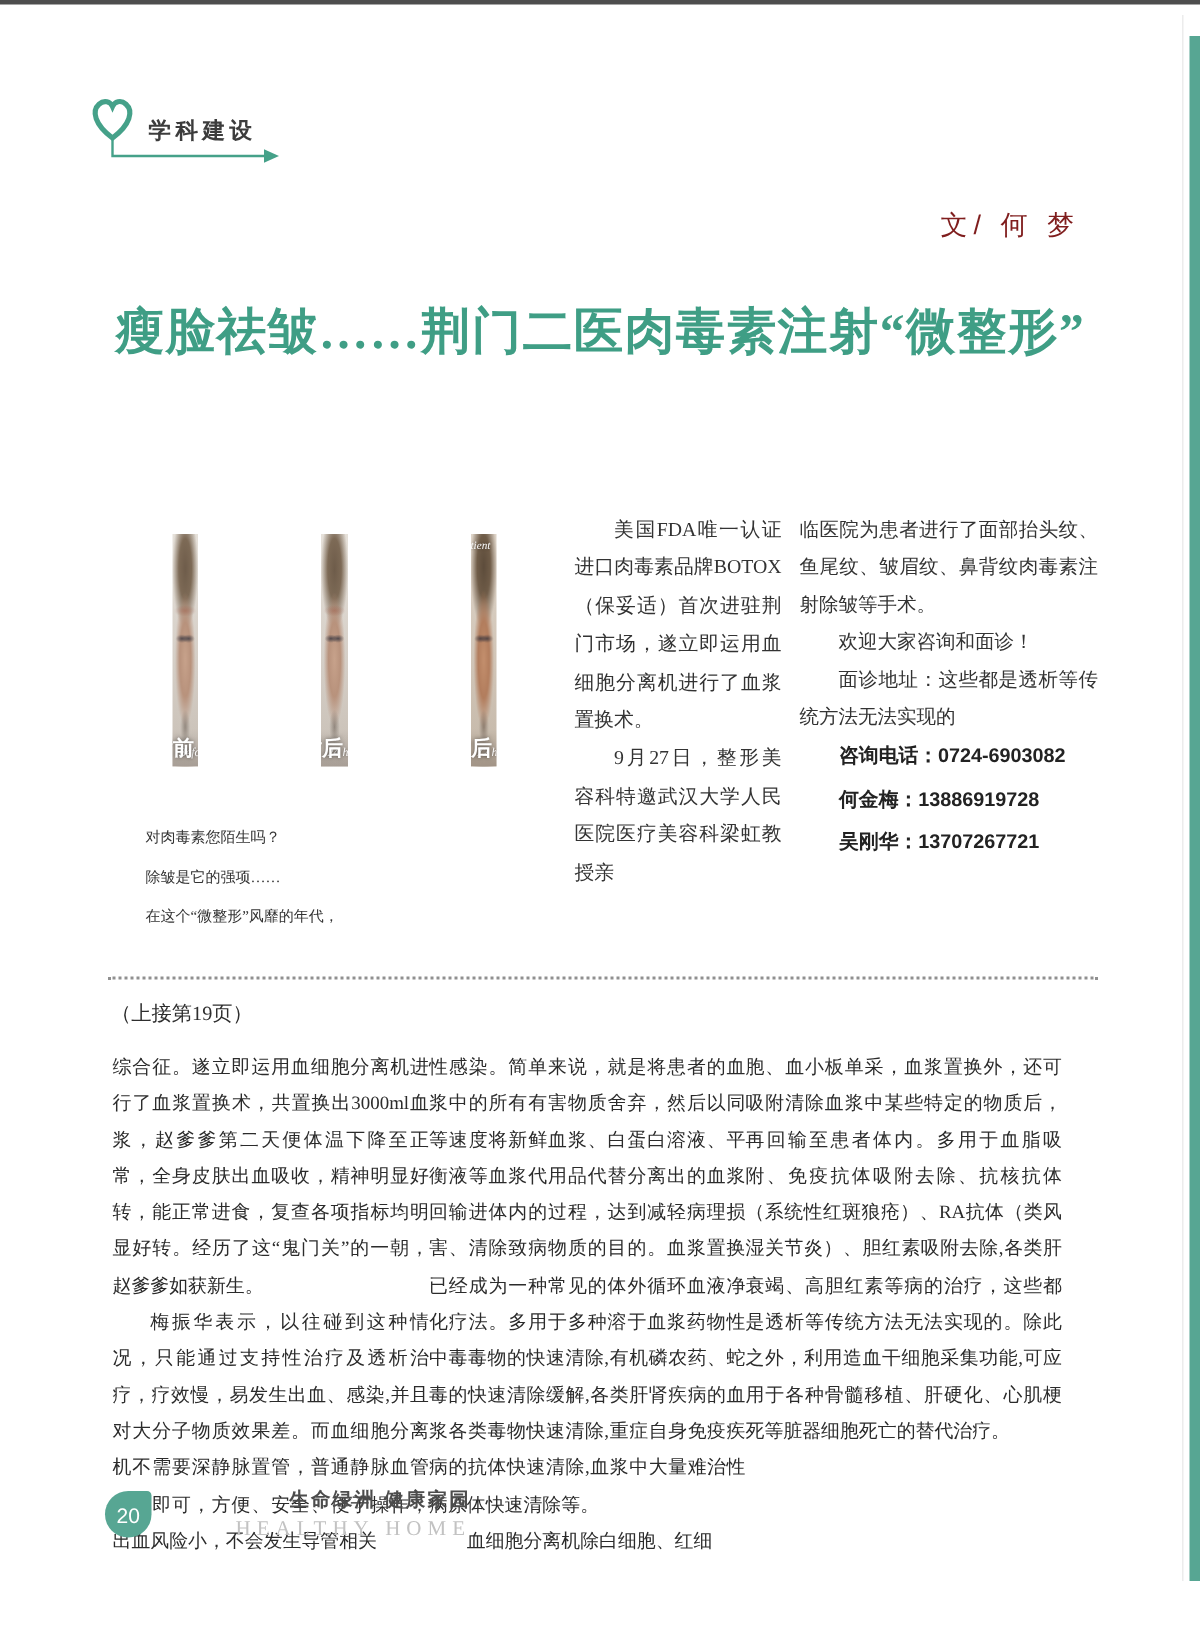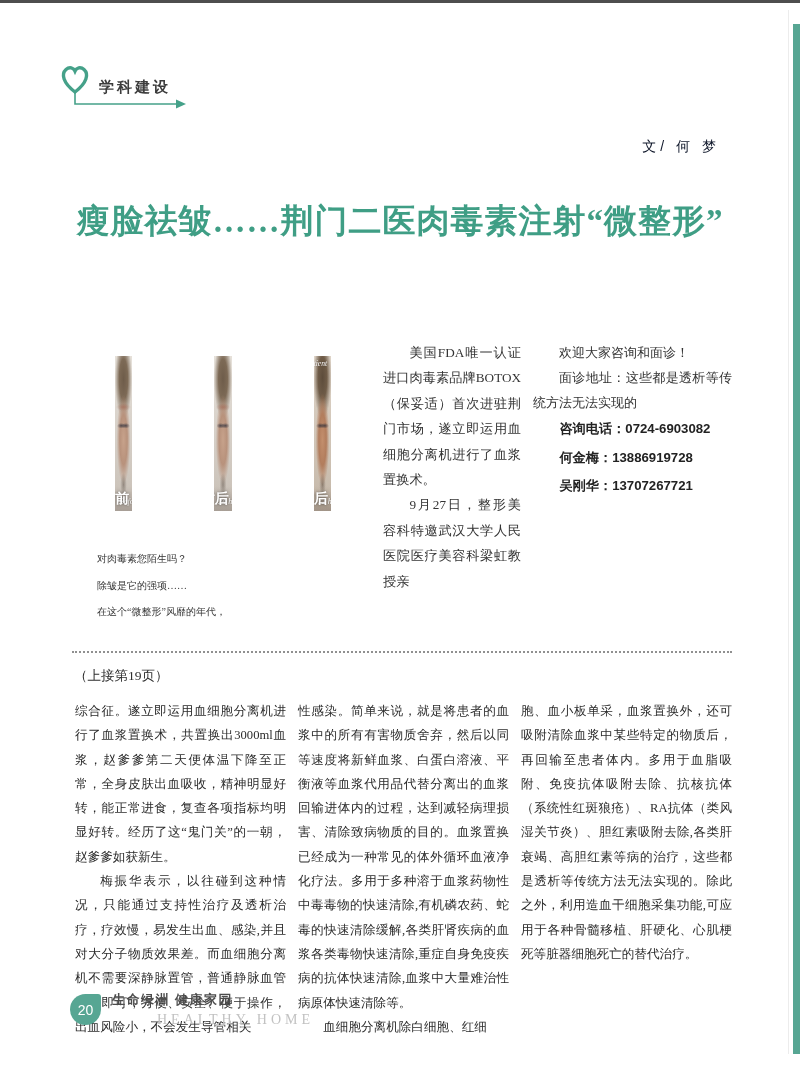--- a/index.html
+++ b/index.html
@@ -5,21 +5,21 @@
   html,body{margin:0;padding:0;background:#fff;}
   .page{position:relative;width:800px;height:1054px;background:#fff;overflow:hidden;
         font-family:"Liberation Serif",serif;color:#2e2e2e;}
   .top-rule{position:absolute;top:0;left:0;width:100%;height:3px;background:#4e4e4e;}
   .edge-strip{position:absolute;top:24px;right:0;width:7px;bottom:0;background:#57a693;}
   .scan-line{position:absolute;top:10px;left:788px;width:1px;height:1066px;background:#ececec;}
 
   .header-mark{position:absolute;top:62px;left:58px;width:140px;height:50px;}
   .section-label{position:absolute;top:78px;left:99px;font-family:"Liberation Sans",sans-serif;
       font-weight:bold;font-size:15px;letter-spacing:3px;color:#3c3c3c;white-space:nowrap;}
-  .byline{position:absolute;top:138px;right:80px;font-size:14px;color:#0f172a;
+  .byline{position:absolute;top:138px;right:80px;font-size:18px;color:#7f1d1d;
       letter-spacing:4px;font-family:"Liberation Sans",sans-serif;}
 
   .title{position:absolute;top:199px;left:0;width:100%;text-align:center;margin:0;
       font-size:33px;font-weight:bold;color:#3f9e85;letter-spacing:1px;}
 
   .top-section{position:absolute;top:340px;left:75px;width:657px;display:flex;gap:12px;}
   .left-block{width:296px;}
   .photos{display:flex;gap:2px;height:187px;}
   .photo{flex:1;position:relative;overflow:hidden;
     background:
@@ -51,24 +51,24 @@
   .col-mid{width:138px;font-size:13.2px;line-height:25.4px;text-align:justify;color:#333;}
   .col-right{width:199px;font-size:13px;line-height:25px;text-align:justify;color:#333;}
   .col-mid p,.col-right p,.bcol p{margin:0;}
   .ind{text-indent:2em;}
   .contact{font-family:"Liberation Sans",sans-serif;font-weight:bold;text-indent:2em;
       line-height:28.5px;text-align:left;font-size:13.2px;color:#222;}
 
   .divider{position:absolute;top:651px;left:72px;width:660px;border-top:2px dotted #909090;}
   .continued{position:absolute;top:667px;left:74px;font-size:13.5px;color:#2e2e2e;}
 
-  .bottom-section{position:absolute;top:699px;left:75px;width:657px;display:flex;gap:12px;}
+  .bottom-section{position:absolute;top:699px;left:75px;width:657px;display:flex;}
   .bcol{width:211px;font-size:12.6px;line-height:24.3px;text-align:justify;color:#2b2b2b;}
 
-  .footer{position:absolute;top:991px;left:70px;display:flex;align-items:center;gap:11px;}
+  .footer{position:absolute;top:991px;left:70px;display:flex;align-items:center;gap:11px;text-align:right;}
   .badge{width:31px;height:31px;background:#57a693;color:#fff;border-radius:50% 3px 50% 50%;
       display:flex;align-items:center;justify-content:center;
       font-family:"Liberation Sans",sans-serif;font-size:14px;}
   .mag-name{font-family:"Liberation Sans",sans-serif;font-weight:bold;font-size:13px;
       letter-spacing:1.5px;color:#4c4c4c;}
   .mag-en{font-size:14px;letter-spacing:4px;color:#c2c2c2;margin-top:3px;margin-left:45px;}
 </style>
 </head>
 <body>
 
@@ -111,20 +111,21 @@
         <div>在这个“微整形”风靡的年代，</div>
       </div>
     </div>
 
     <div class="col-mid">
       <p class="ind">美国FDA唯一认证进口肉毒素品牌BOTOX（保妥适）首次进驻荆门市场，遂立即运用血细胞分离机进行了血浆置换术。</p>
       <p class="ind">9月27日，整形美容科特邀武汉大学人民医院医疗美容科梁虹教授亲</p>
     </div>
 
     <div class="col-right">
+      <p>临医院为患者进行了面部抬头纹、鱼尾纹、皱眉纹、鼻背纹肉毒素注射除皱等手术。</p>
       <p class="ind">欢迎大家咨询和面诊！</p>
       <p class="ind">面诊地址：这些都是透析等传统方法无法实现的</p>
       <p class="contact">咨询电话：0724-6903082</p>
       <p class="contact">何金梅：13886919728</p>
       <p class="contact">吴刚华：13707267721</p>
     </div>
   </section>
 
   <div class="divider"></div>
   <div class="continued">（上接第19页）</div>

